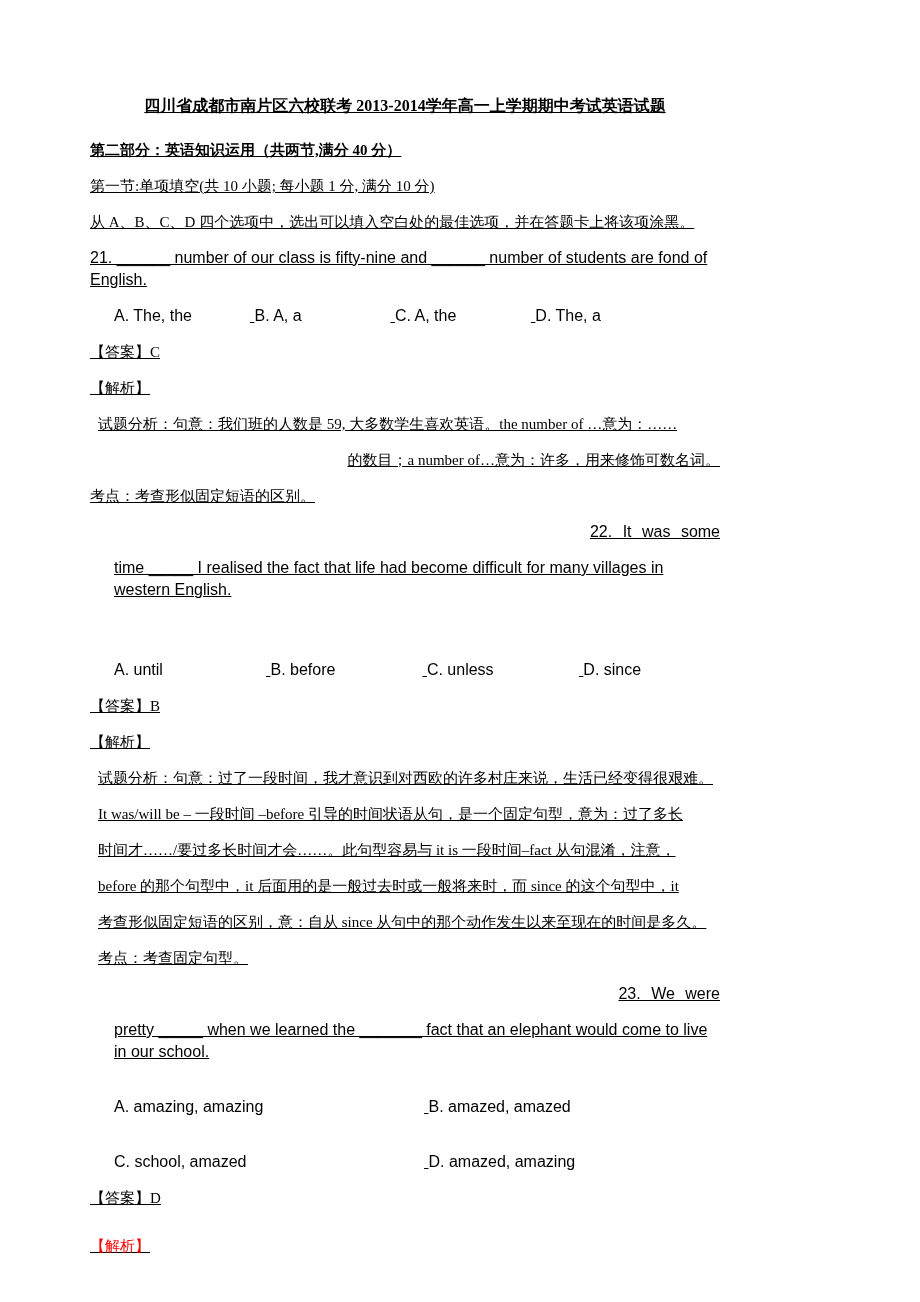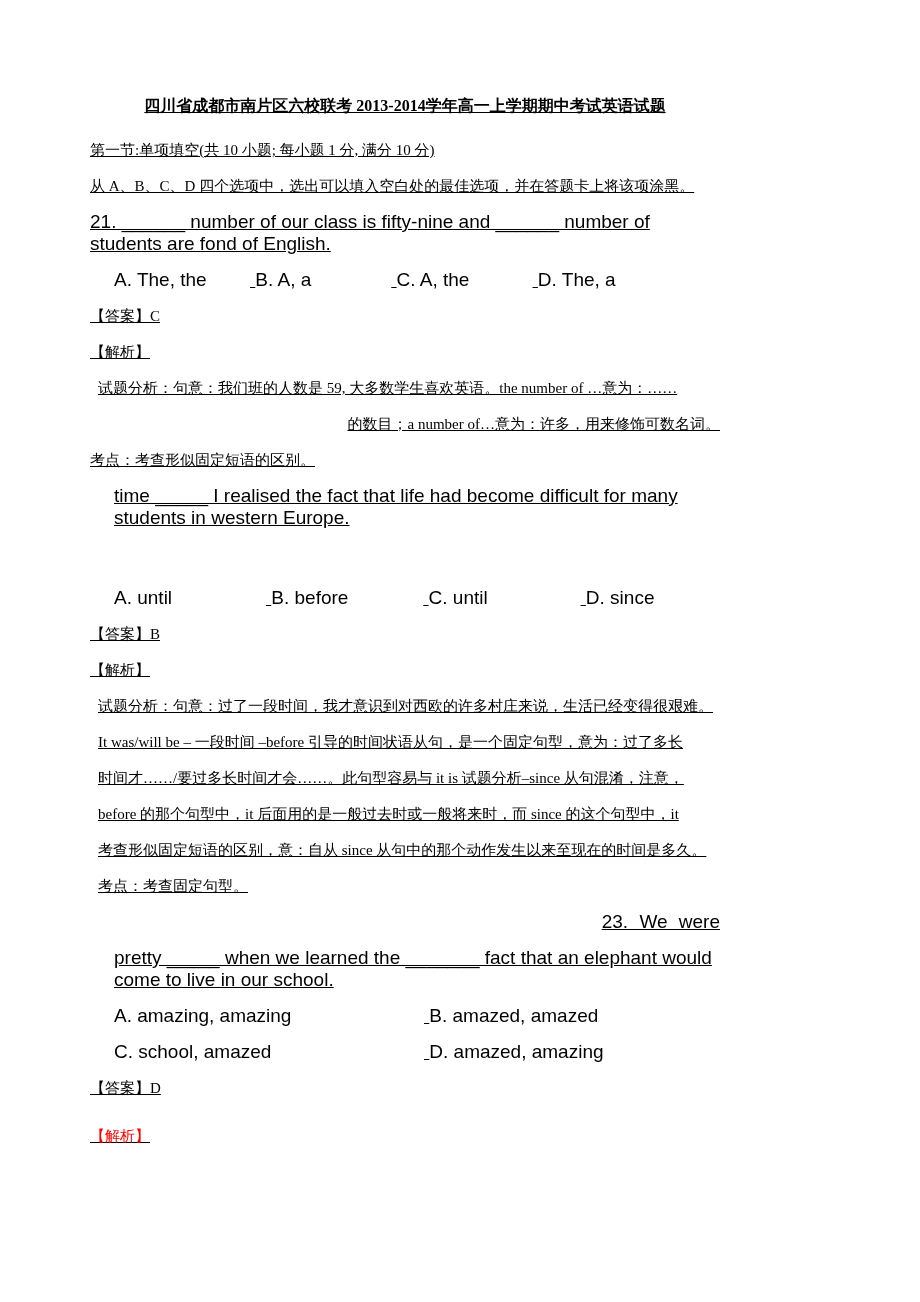--- a/index.html
+++ b/index.html
@@ -22,41 +22,42 @@
   .page p {
     margin: 0 0 14px 0;
   }
   .title {
     text-align: center;
     font-weight: bold;
     font-size: 16px;
     margin-bottom: 22px !important;
   }
   .bold { font-weight: bold; }
-  .sans { font-family: "Liberation Sans", "DejaVu Sans", sans-serif; font-size: 19px; }
+  .sans { font-family: "Liberation Sans", "DejaVu Sans", sans-serif; font-size: 16px; }
   .right { text-align: right; }
   .red { color: #ff0000; }
   .indent-sm { padding-left: 8px; }
   .indent-md { padding-left: 24px; }
   .indent-lg { padding-left: 30px; text-align: right; }
   .opt { display: inline-block; min-width: 136px; }
   .opt-w { display: inline-block; min-width: 152px; margin-top: 44px; }
-  .opt-wide { display: inline-block; min-width: 310px; }
+  .opt-wide { display: inline-block; min-width: 310px; margin-top: 19px; }
   .opt:last-child, .opt-w:last-child, .opt-wide:last-child { min-width: 0; }
   .wordspace { word-spacing: 6px; }
   .gap-before { margin-top: 26px !important; }
 </style>
 </head>
 <body>
 
 <div class="page">
 
   <p class="title">四川省成都市南片区六校联考 2013-2014学年高一上学期期中考试英语试题</p>
 
 
+  <p class="bold">第二部分：英语知识运用（共两节,满分 40 分）</p>
 
   <p>第一节:单项填空(共 10 小题; 每小题 1 分, 满分 10 分)</p>
 
   <p>从 A、B、C、D 四个选项中，选出可以填入空白处的最佳选项，并在答题卡上将该项涂黑。</p>
 
   <p class="sans">21. ______ number of our class is fifty-nine and ______ number of students are fond of English.</p>
 
   <p class="sans indent-md">
     <span class="opt">A. The, the</span>
     <span class="opt">B. A, a</span>
@@ -69,41 +70,42 @@
   </p>
 
   <p>【解析】</p>
 
   <p class="indent-sm">试题分析：句意：我们班的人数是 59, 大多数学生喜欢英语。the number of  …意为：……</p>
 
   <p class="indent-lg">的数目；a number of…意为：许多，用来修饰可数名词。</p>
 
   <p>考点：考查形似固定短语的区别。</p>
 
+  <p class="sans right wordspace">22. It was some</p>
 
-  <p class="sans indent-md">time _____ I realised the fact that life had become difficult for many students in western Europe.</p>
+  <p class="sans indent-md">time _____ I realised the fact that life had become difficult for many villages in western English.</p>
 
   <p class="sans indent-md">
     <span class="opt-w">A. until</span>
     <span class="opt-w">B. before</span>
-    <span class="opt-w">C. until</span>
+    <span class="opt-w">C. unless</span>
     <span class="opt-w">D. since</span>
   </p>
 
   <p>
     <span>【答案】</span><span>B</span>
   </p>
 
   <p>【解析】</p>
 
   <p class="indent-sm">试题分析：句意：过了一段时间，我才意识到对西欧的许多村庄来说，生活已经变得很艰难。</p>
 
   <p class="indent-sm">It was/will be – 一段时间 –before 引导的时间状语从句，是一个固定句型，意为：过了多长</p>
 
-  <p class="indent-sm">时间才……/要过多长时间才会……。此句型容易与 it is 试题分析–since 从句混淆，注意，</p>
+  <p class="indent-sm">时间才……/要过多长时间才会……。此句型容易与 it is 一段时间–fact 从句混淆，注意，</p>
 
   <p class="indent-sm">before 的那个句型中，it 后面用的是一般过去时或一般将来时，而 since 的这个句型中，it</p>
 
   <p class="indent-sm">考查形似固定短语的区别，意：自从 since 从句中的那个动作发生以来至现在的时间是多久。</p>
 
   <p class="indent-sm">考点：考查固定句型。</p>
 
   <p class="sans right wordspace">23.  We  were</p>
 
   <p class="sans indent-md">pretty _____ when we learned the _______ fact that an elephant would come to live in our school.</p>

